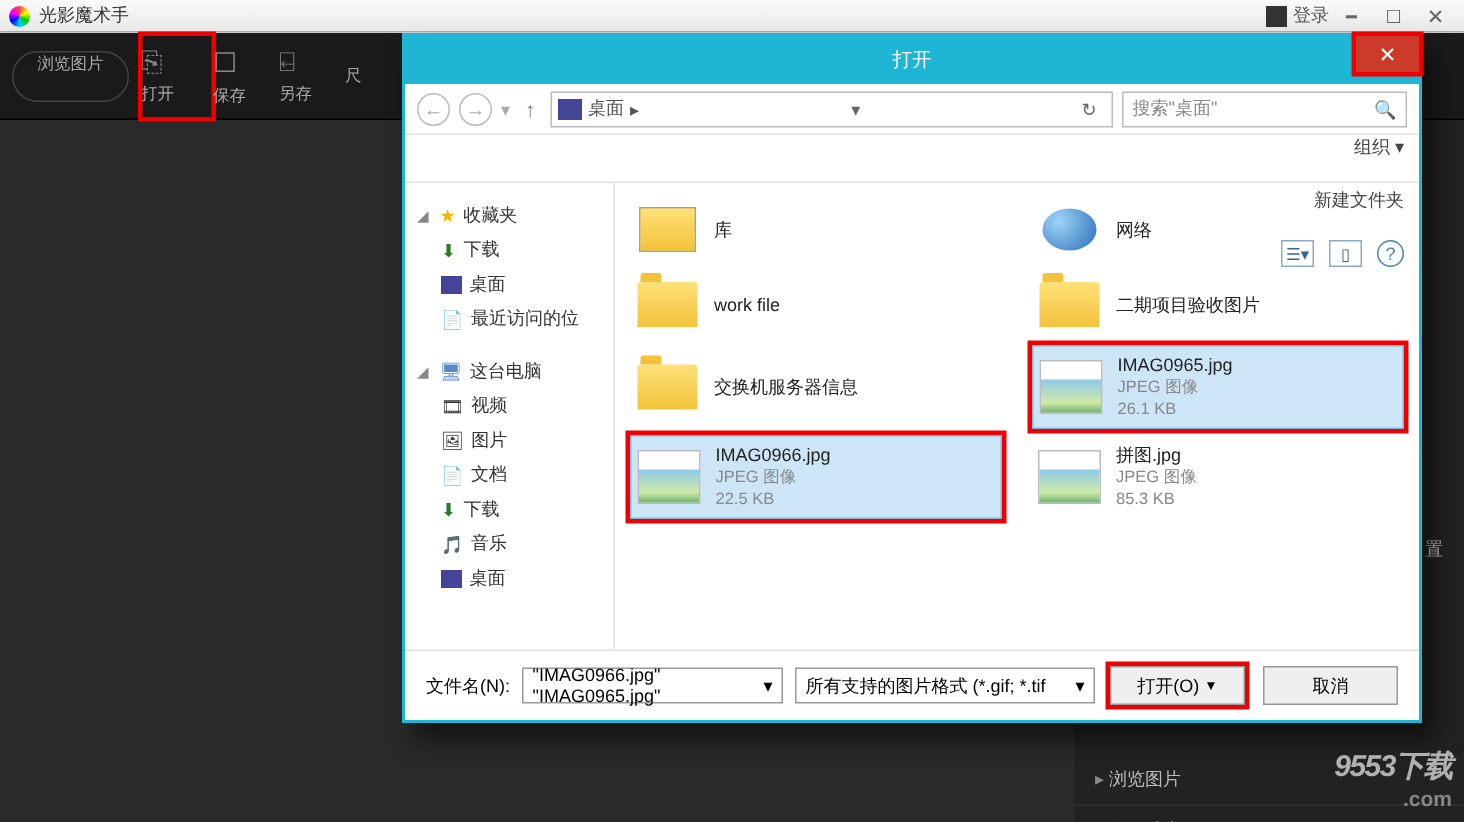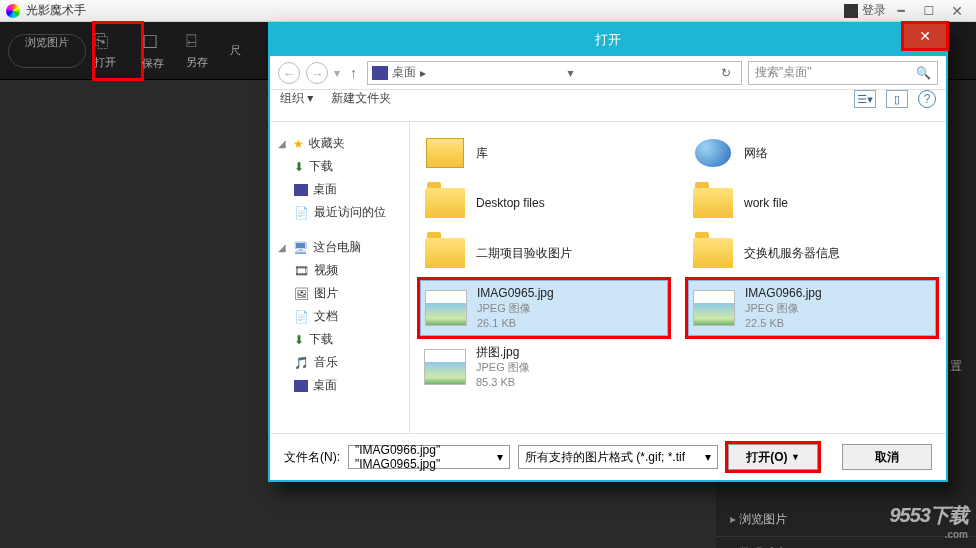--- a/index.html
+++ b/index.html
@@ -31,21 +31,21 @@
 .dialog { position: absolute; left: 268px; top: 22px; width: 680px; height: 460px; border: 2px solid #1fb6d6; background: #fff; box-shadow: 8px 12px 14px rgba(0,0,0,.5); display: flex; flex-direction: column; }
 .dlg-title { height: 32px; background: #1fb6d6; display: flex; align-items: center; justify-content: center; color: #fff; font-size: 13px; position: relative; }
 .dlg-close { position: absolute; right: 0; top: 0; width: 42px; height: 24px; background: #cc3b2a; color: #fff; display: flex; align-items: center; justify-content: center; font-size: 14px; outline: 3px solid #e00; }
 .dlg-nav { height: 34px; border-bottom: 1px solid #e0e0e0; display: flex; align-items: center; padding: 0 8px; gap: 6px; font-size: 12px; color: #555; }
 .navcircle { width: 22px; height: 22px; border: 1px solid #bbb; border-radius: 50%; display: flex; align-items: center; justify-content: center; color: #aaa; font-size: 13px; }
 .uparrow { color: #777; font-size: 14px; padding: 0 4px; }
 .path { flex: 1; height: 24px; border: 1px solid #bbb; display: flex; align-items: center; padding: 0 4px; gap: 4px; }
 .path .dropbtn { margin-left: auto; color: #666; padding: 0 6px; }
 .path .desk-icon { width: 16px; height: 14px; background: #449; }
 .searchbox { width: 190px; height: 24px; border: 1px solid #bbb; display: flex; align-items: center; padding: 0 6px; color: #888; justify-content: space-between; }
-.dlg-tool { height: 32px; border-bottom: 1px solid #e0e0e0; display: flex; align-items: flex-start; padding: 0 10px; font-size: 12px; color: #444; gap: 18px; }
+.dlg-tool { height: 32px; border-bottom: 1px solid #e0e0e0; display: flex; align-items: flex-end; padding: 0 10px; font-size: 12px; color: #444; gap: 18px; flex-direction: column; }
 .dlg-tool .r { margin-left: auto; display: flex; gap: 10px; color: #369; }
 .viewicon { width: 22px; height: 18px; border: 1px solid #8ac; display: inline-flex; align-items: center; justify-content: center; font-size: 11px; }
 .helpicon { width: 18px; height: 18px; border-radius: 50%; border: 1px solid #48a; color: #48a; display: inline-flex; align-items: center; justify-content: center; }
 
 .dlg-body { flex: 1; display: flex; min-height: 0; }
 .tree { width: 140px; border-right: 1px solid #e0e0e0; padding: 10px 6px; font-size: 12px; color: #333; overflow: hidden; }
 .tree .node { display: flex; align-items: center; gap: 5px; padding: 3px 2px; white-space: nowrap; }
 .tree .star { color: #f5b301; }
 .tree .sub { padding-left: 18px; }
 .tree .dl-icon { color: #2a7a2a; }
@@ -66,26 +66,26 @@
 .item .meta { display: flex; flex-direction: column; line-height: 1.35; }
 .item .meta .name { color: #222; }
 .item .meta .sub { color: #888; font-size: 11px; }
 .item.sel { background: #cde6f7; border: 1px solid #7fb7e0; }
 .item.red { outline: 3px solid #e00; }
 
 .dlg-bottom { border-top: 1px solid #e0e0e0; padding: 10px 14px; display: flex; flex-direction: row; gap: 10px; font-size: 12px; }
 .row { display: flex; align-items: center; gap: 8px; }
 .fname-input { flex: 1; height: 24px; border: 1px solid #999; padding: 0 6px; display: flex; align-items: center; justify-content: space-between; }
 .filter { width: 200px; height: 24px; border: 1px solid #999; padding: 0 6px; display: flex; align-items: center; justify-content: space-between; white-space: nowrap; overflow: hidden; }
-.btns { display: flex; justify-content: flex-end; gap: 24px; font-weight: bold; }
+.btns { display: flex; justify-content: flex-end; gap: 12px; }
 .winbtn { width: 90px; height: 26px; border: 1px solid #999; background: #efefef; display: flex; align-items: center; justify-content: center; }
 .winbtn.primary { outline: 3px solid #e00; }
 
 .watermark { position: absolute; right: 8px; bottom: 8px; font-size: 20px; font-weight: bold; font-style: italic; color: rgba(255,255,255,.65); letter-spacing: -1px; }
-.watermark .sub { font-size: 10px; display: block; text-align: right; color: rgba(255,255,255,.45); font-style: normal; letter-spacing: 0; }
+.watermark .sub { font-size: 14px; display: block; text-align: right; color: rgba(255,255,255,.45); font-style: normal; letter-spacing: 0; }
 </style>
 </head>
 <body>
 
 <div class="app-titlebar">
   <span class="logo"></span>
   <span>光影魔术手</span>
   <span class="spacer"></span>
   <span class="login">
     <span class="avatar"></span>
@@ -228,28 +228,20 @@
             </div>
           <div class="meta">
               <span class="name">网络</span>
             </div>
         </div>
         <div class="item">
           <div class="ico">
               <div class="folder-ico"></div>
             </div>
           <div class="meta">
-              <span class="name">Desktop files</span>
-            </div>
-        </div>
-        <div class="item">
-          <div class="ico">
-              <div class="folder-ico"></div>
-            </div>
-          <div class="meta">
               <span class="name">work file</span>
             </div>
         </div>
         <div class="item">
           <div class="ico">
               <div class="folder-ico"></div>
             </div>
           <div class="meta">
               <span class="name">二期项目验收图片</span>
             </div>

